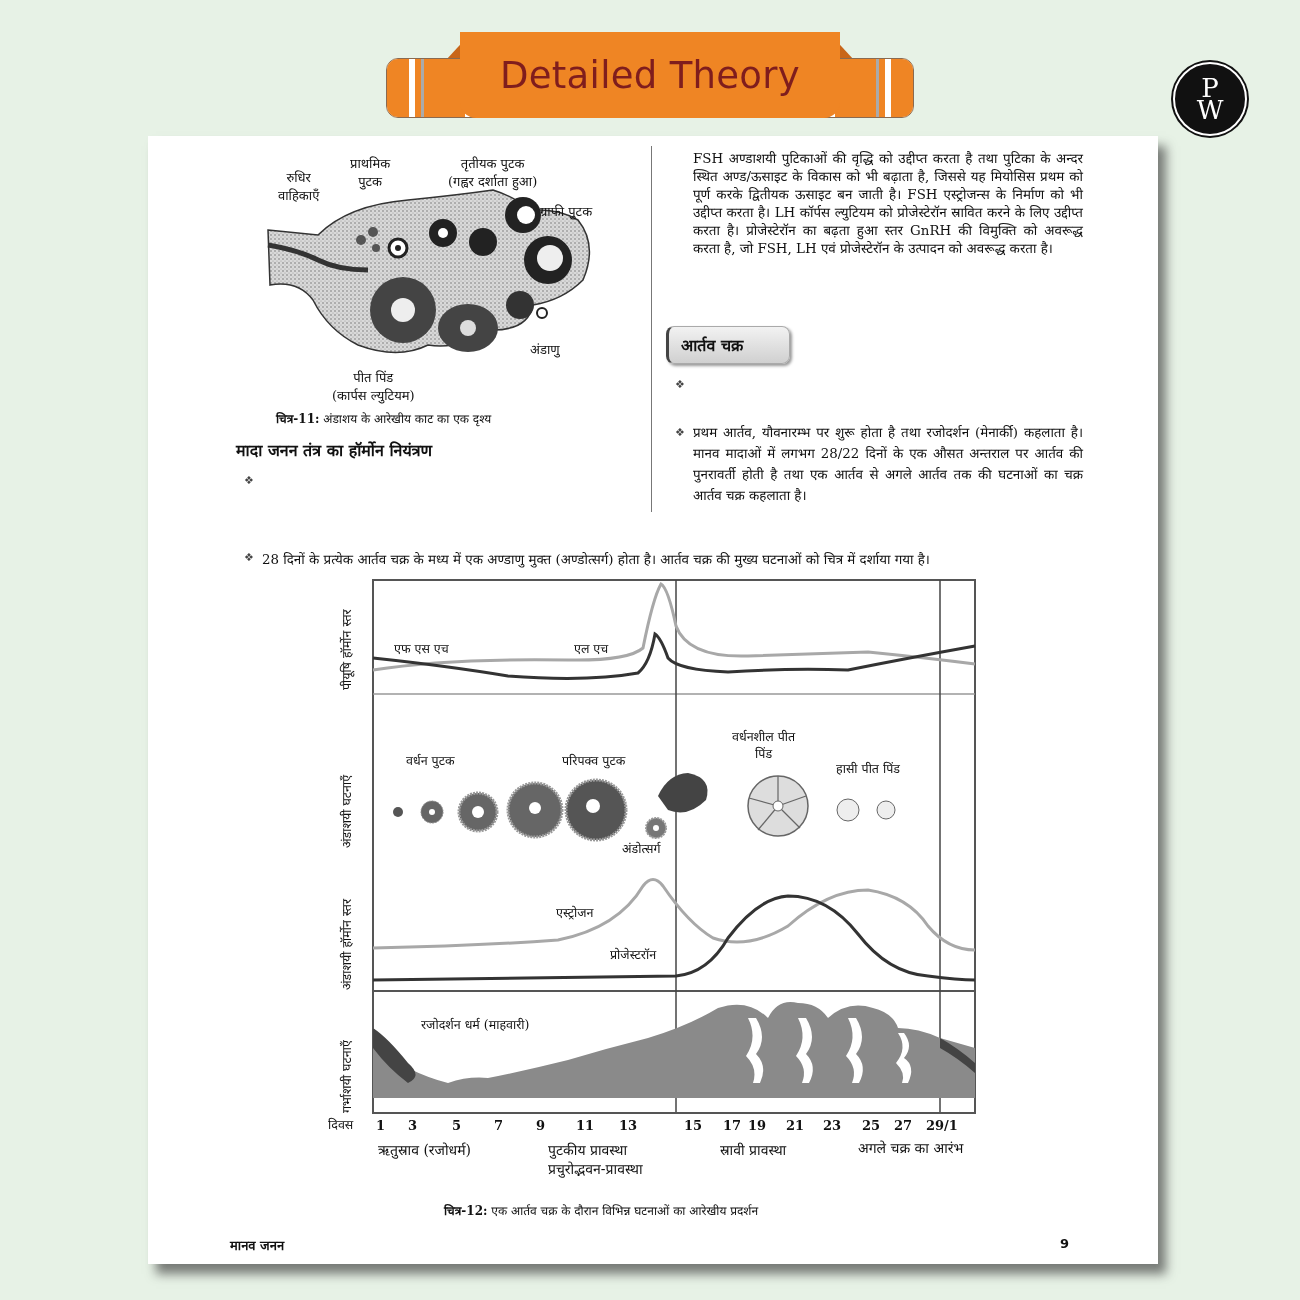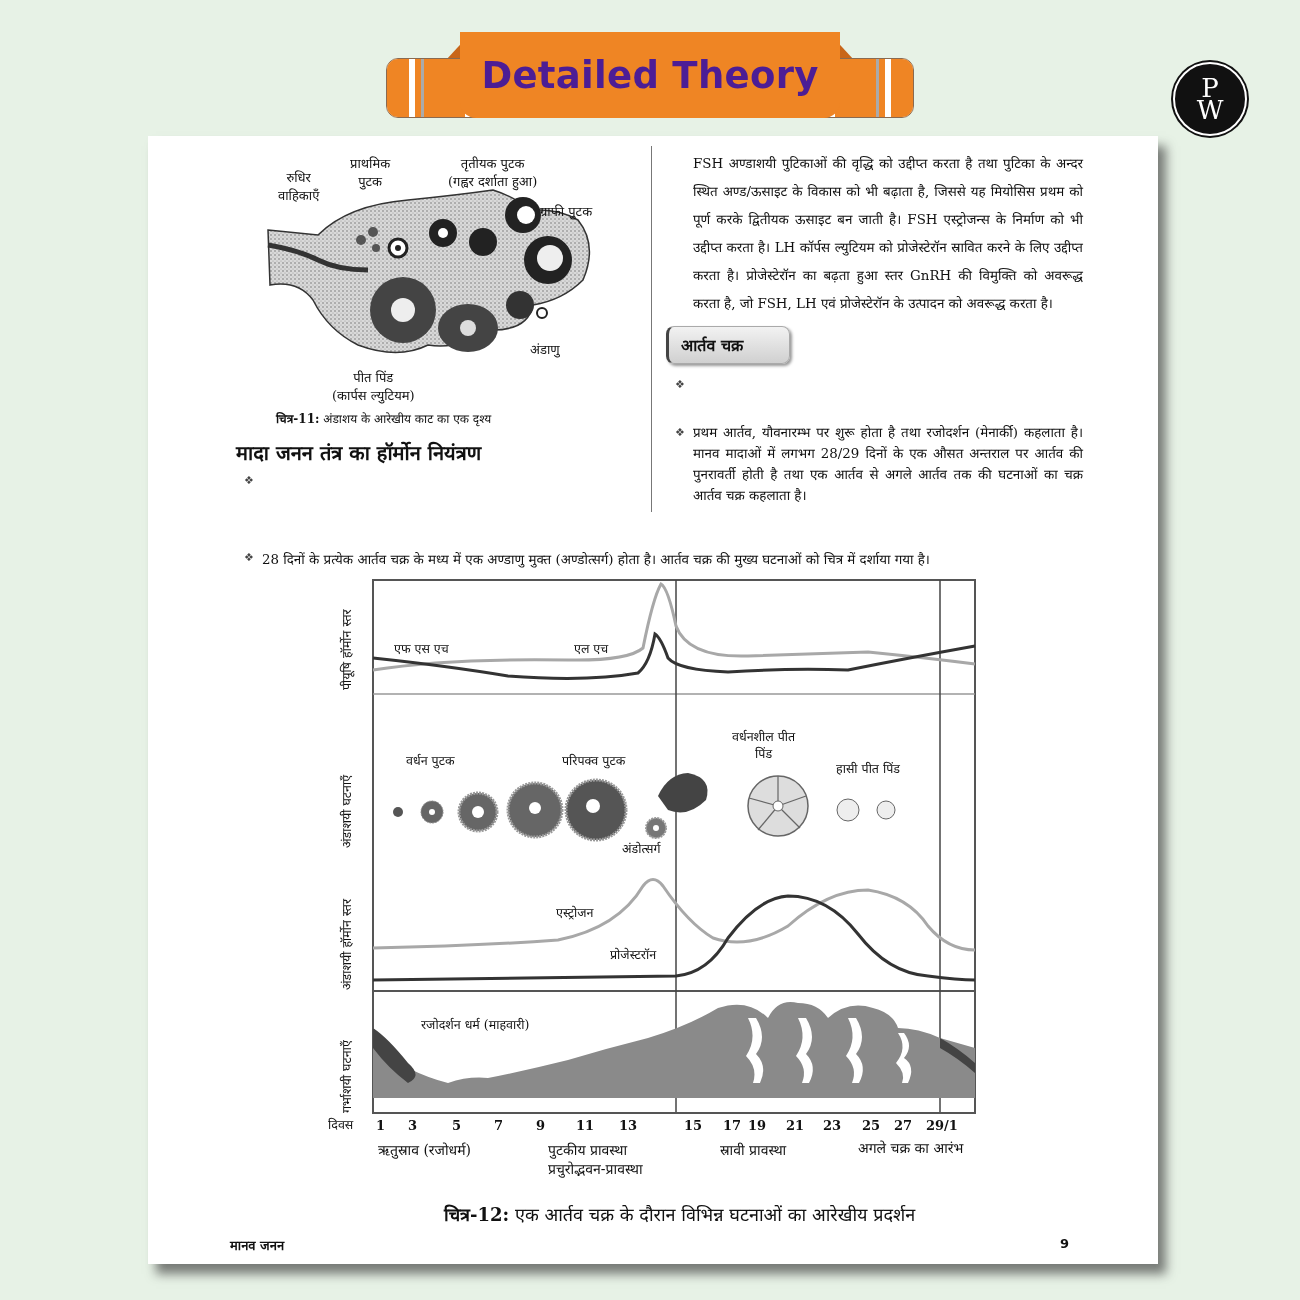--- a/index.html
+++ b/index.html
@@ -10,57 +10,57 @@
   .banner { position: absolute; left: 386px; top: 28px; width: 528px; height: 96px; }
   .banner .bar { position: absolute; left: 0; top: 30px; width: 528px; height: 60px; background: #fff; border: 1.5px solid #8a6a50; border-radius: 12px; overflow: hidden; }
   .banner .bar .end { position: absolute; top: 0; height: 100%; width: 78px; background: #ef8524; }
   .banner .bar .end.l { left: 0; }
   .banner .bar .end.r { right: 0; }
   .banner .bar .stripe { position: absolute; top: 0; height: 100%; width: 6px; background: #fff; }
   .banner .flap { position: absolute; top: 6px; width: 24px; height: 26px; background: #c8661a; }
   .banner .flap.l { left: 60px; clip-path: polygon(100% 0, 100% 100%, 0 100%); }
   .banner .flap.r { right: 60px; clip-path: polygon(0 0, 100% 100%, 0 100%); }
   .banner .tab { position: absolute; left: 74px; top: 4px; width: 380px; height: 86px; background: #ef8524; border-radius: 0 0 16px 16px; display: flex; align-items: center; justify-content: center; }
-  .banner .tab span { color: #4c1d95; font-family: "DejaVu Sans", sans-serif; font-weight: bold; font-size: 37px; letter-spacing: 0.3px; }
+  .banner .tab span { color: #7f1d1d; font-family: "DejaVu Sans", sans-serif; font-weight: normal; font-size: 37px; letter-spacing: 0.3px; }
 
   
   .logo { position: absolute; left: 1173px; top: 62px; width: 74px; height: 74px; border-radius: 50%; background: #111; border: 2px solid #fff; box-shadow: 0 0 0 2px #111; display: flex; align-items: center; justify-content: center; }
   .logo span { color: #fff; font-family: "DejaVu Serif", serif; font-size: 26px; line-height: 22px; text-align: center; }
 
   
   .page { position: absolute; left: 148px; top: 136px; width: 1010px; height: 1128px; background: #fff; box-shadow: 8px 10px 10px rgba(60,60,60,0.65); }
 
   .fig11 { position: absolute; left: 110px; top: 14px; width: 360px; height: 260px; }
   .fig11 .lbl { position: absolute; font-size: 13px; white-space: nowrap; text-align: center; }
   .cap11 { position: absolute; left: 128px; top: 274px; font-size: 12px; white-space: nowrap; }
   .cap11 b { font-weight: bold; }
 
-  .h-hormone { position: absolute; left: 88px; top: 303px; font-size: 20px; font-weight: bold; font-family: "DejaVu Sans", sans-serif; white-space: nowrap; }
+  .h-hormone { position: absolute; left: 88px; top: 303px; font-size: 16px; font-weight: bold; font-family: "DejaVu Sans", sans-serif; white-space: nowrap; }
   .bullet { position: absolute; font-size: 13.4px; line-height: 21px; text-align: justify; }
   .bullet .dot { position: absolute; left: -18px; top: 0; font-size: 11px; color: #444; }
 
   .colrule { position: absolute; left: 503px; top: 10px; width: 1px; height: 366px; background: #777; }
 
-  .right-para { position: absolute; left: 545px; top: 14px; width: 390px; font-size: 13.4px; line-height: 28px; text-align: justify; }
+  .right-para { position: absolute; left: 545px; top: 14px; width: 390px; font-size: 13.4px; line-height: 18px; text-align: justify; }
 
   .sec-head { position: absolute; left: 518px; top: 190px; width: 124px; height: 38px; background: linear-gradient(#f2f2f2, #d0d0d0); border: 1px solid #aaa; border-left: 3px solid #444; border-radius: 8px; box-shadow: 2px 2px 3px #999; display: flex; align-items: center; padding-left: 12px; }
   .sec-head span { font-size: 16px; font-weight: bold; font-family: "DejaVu Sans", sans-serif; }
 
   .full-bullet { position: absolute; left: 114px; top: 414px; font-size: 13.4px; white-space: nowrap; }
   .full-bullet .dot { position: absolute; left: -18px; top: 1px; font-size: 11px; color: #444; }
 
   
   .fig12 { position: absolute; left: 180px; top: 442px; width: 670px; height: 560px; }
   .fig12 svg { position: absolute; left: 0; top: 0; }
   .fig12 .t { position: absolute; font-size: 12.5px; white-space: nowrap; }
   .fig12 .ylab { position: absolute; font-size: 12.5px; white-space: nowrap; transform: rotate(-90deg); transform-origin: left top; }
   .fig12 .day { position: absolute; top: 540px; font-size: 13px; font-weight: bold; }
   .phase { position: absolute; font-size: 14px; white-space: nowrap; }
 
-  .cap12 { position: absolute; left: 296px; top: 1066px; font-size: 18px; white-space: nowrap; }
+  .cap12 { position: absolute; left: 296px; top: 1066px; font-size: 12px; white-space: nowrap; }
   .cap12 b { font-weight: bold; }
 
   .footer-left { position: absolute; left: 82px; top: 1100px; font-size: 13px; font-weight: bold; font-family: "DejaVu Sans", sans-serif; }
   .footer-right { position: absolute; left: 912px; top: 1100px; font-size: 13px; font-weight: bold; font-family: "DejaVu Sans", sans-serif; }
 </style>
 </head>
 <body>
 
 <div class="banner">
   <div class="flap l"></div>
@@ -146,21 +146,21 @@
 
   <div class="right-para">FSH अण्डाशयी पुटिकाओं की वृद्धि को उद्दीप्त करता है तथा पुटिका के अन्दर स्थित अण्ड/ऊसाइट के विकास को भी बढ़ाता है, जिससे यह मियोसिस प्रथम को पूर्ण करके द्वितीयक ऊसाइट बन जाती है। FSH एस्ट्रोजन्स के निर्माण को भी उद्दीप्त करता है। LH कॉर्पस ल्युटियम को प्रोजेस्टेरॉन स्रावित करने के लिए उद्दीप्त करता है। प्रोजेस्टेरॉन का बढ़ता हुआ स्तर GnRH की विमुक्ति को अवरूद्ध करता है, जो FSH, LH एवं प्रोजेस्टेरॉन के उत्पादन को अवरूद्ध करता है।</div>
   <div class="sec-head">
     <span>आर्तव चक्र</span>
   </div>
   <div class="bullet" style="left:545px;top:238px;width:390px">
     <span class="dot">❖</span>
   </div>
   <div class="bullet" style="left:545px;top:286px;width:390px">
     <span class="dot">❖</span>
-    <span>प्रथम आर्तव, यौवनारम्भ पर शुरू होता है तथा रजोदर्शन (मेनार्की) कहलाता है। मानव मादाओं में लगभग 28/29 दिनों के एक औसत अन्तराल पर आर्तव की पुनरावर्ती होती है तथा एक आर्तव से अगले आर्तव तक की घटनाओं का चक्र आर्तव चक्र कहलाता है।</span>
+    <span>प्रथम आर्तव, यौवनारम्भ पर शुरू होता है तथा रजोदर्शन (मेनार्की) कहलाता है। मानव मादाओं में लगभग 28/22 दिनों के एक औसत अन्तराल पर आर्तव की पुनरावर्ती होती है तथा एक आर्तव से अगले आर्तव तक की घटनाओं का चक्र आर्तव चक्र कहलाता है।</span>
   </div>
 
   <div class="full-bullet">
     <span class="dot">❖</span>
     <span>28 दिनों के प्रत्येक आर्तव चक्र के मध्य में एक अण्डाणु मुक्त (अण्डोत्सर्ग) होता है। आर्तव चक्र की मुख्य घटनाओं को चित्र में दर्शाया गया है।</span>
   </div>
 
   <div class="fig12">
     <svg width="670" height="540">
 

